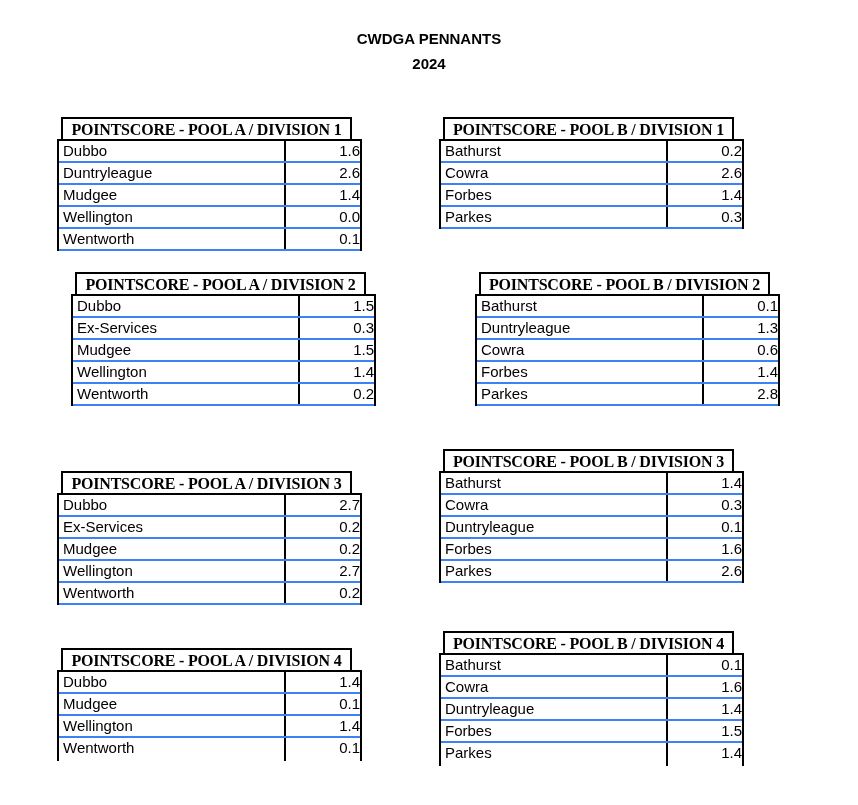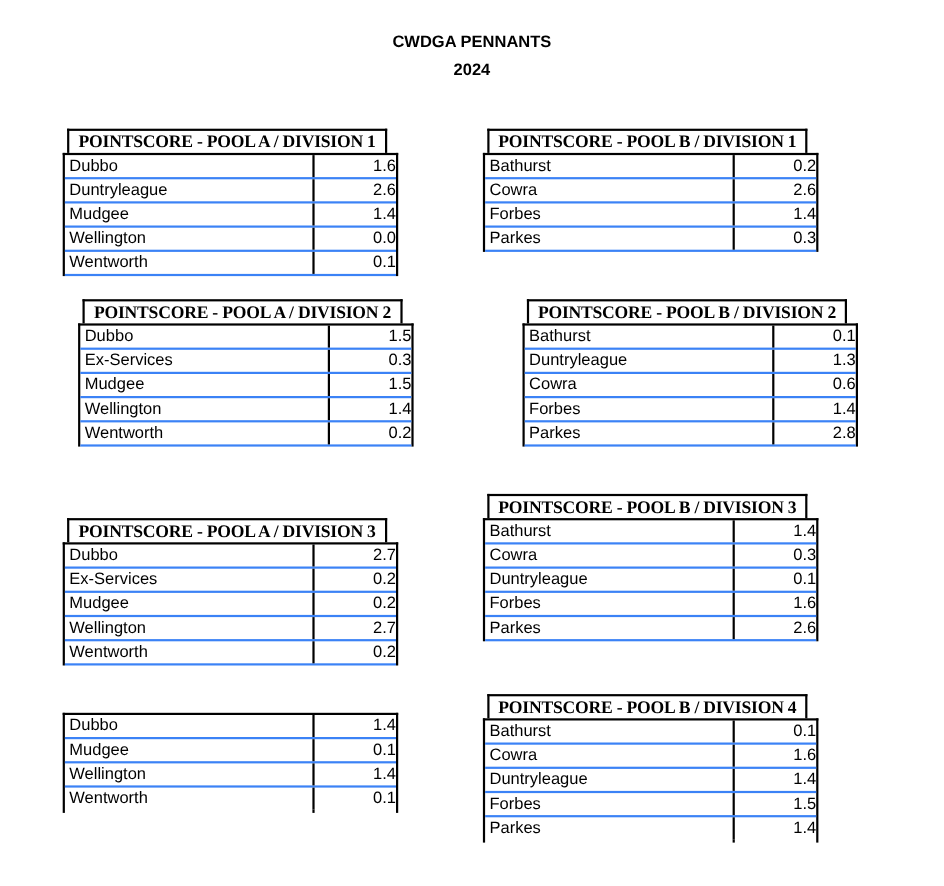--- a/index.html
+++ b/index.html
@@ -167,20 +167,21 @@
         <div class="cell-score">2.7</div>
       </div>
       <div class="trow">
         <div class="cell-name">Wentworth</div>
         <div class="cell-score">0.2</div>
       </div>
     </div>
   </div>
 
   <div class="ptable" id="tA4">
+    <div class="thead">POINTSCORE - POOL A / DIVISION 4</div>
     <div class="tbody">
       <div class="trow">
         <div class="cell-name">Dubbo</div>
         <div class="cell-score">1.4</div>
       </div>
       <div class="trow">
         <div class="cell-name">Mudgee</div>
         <div class="cell-score">0.1</div>
       </div>
       <div class="trow">

